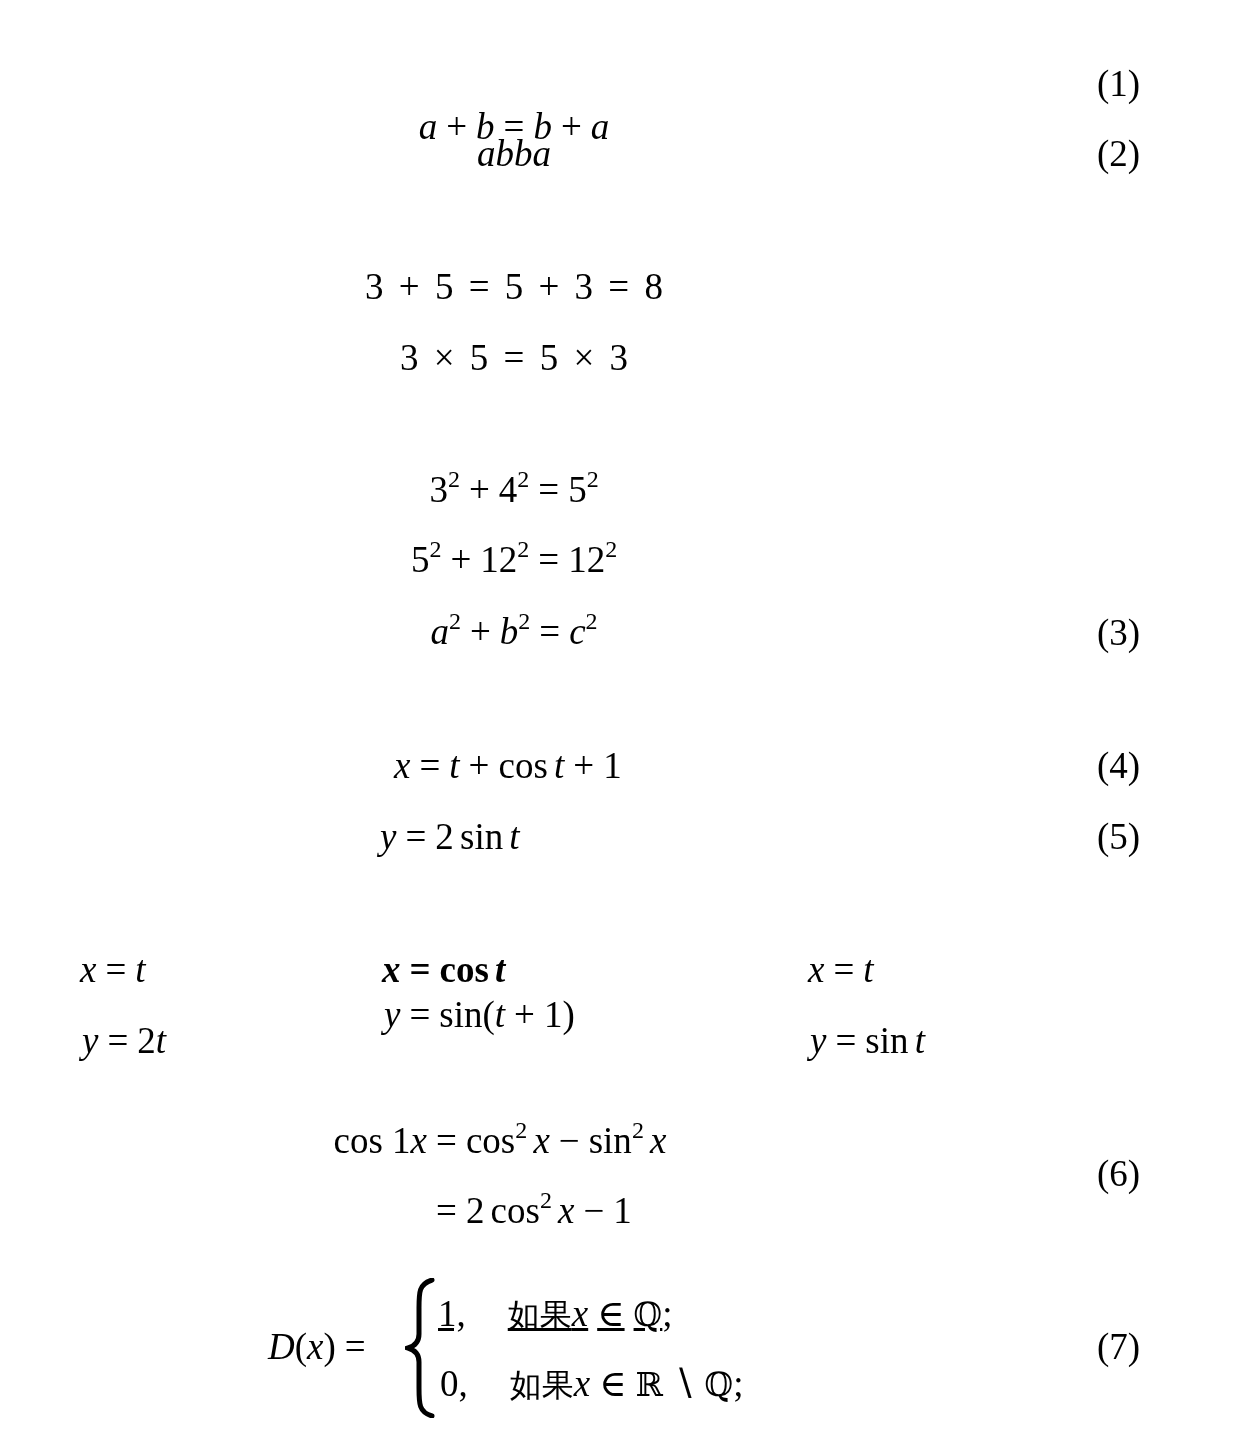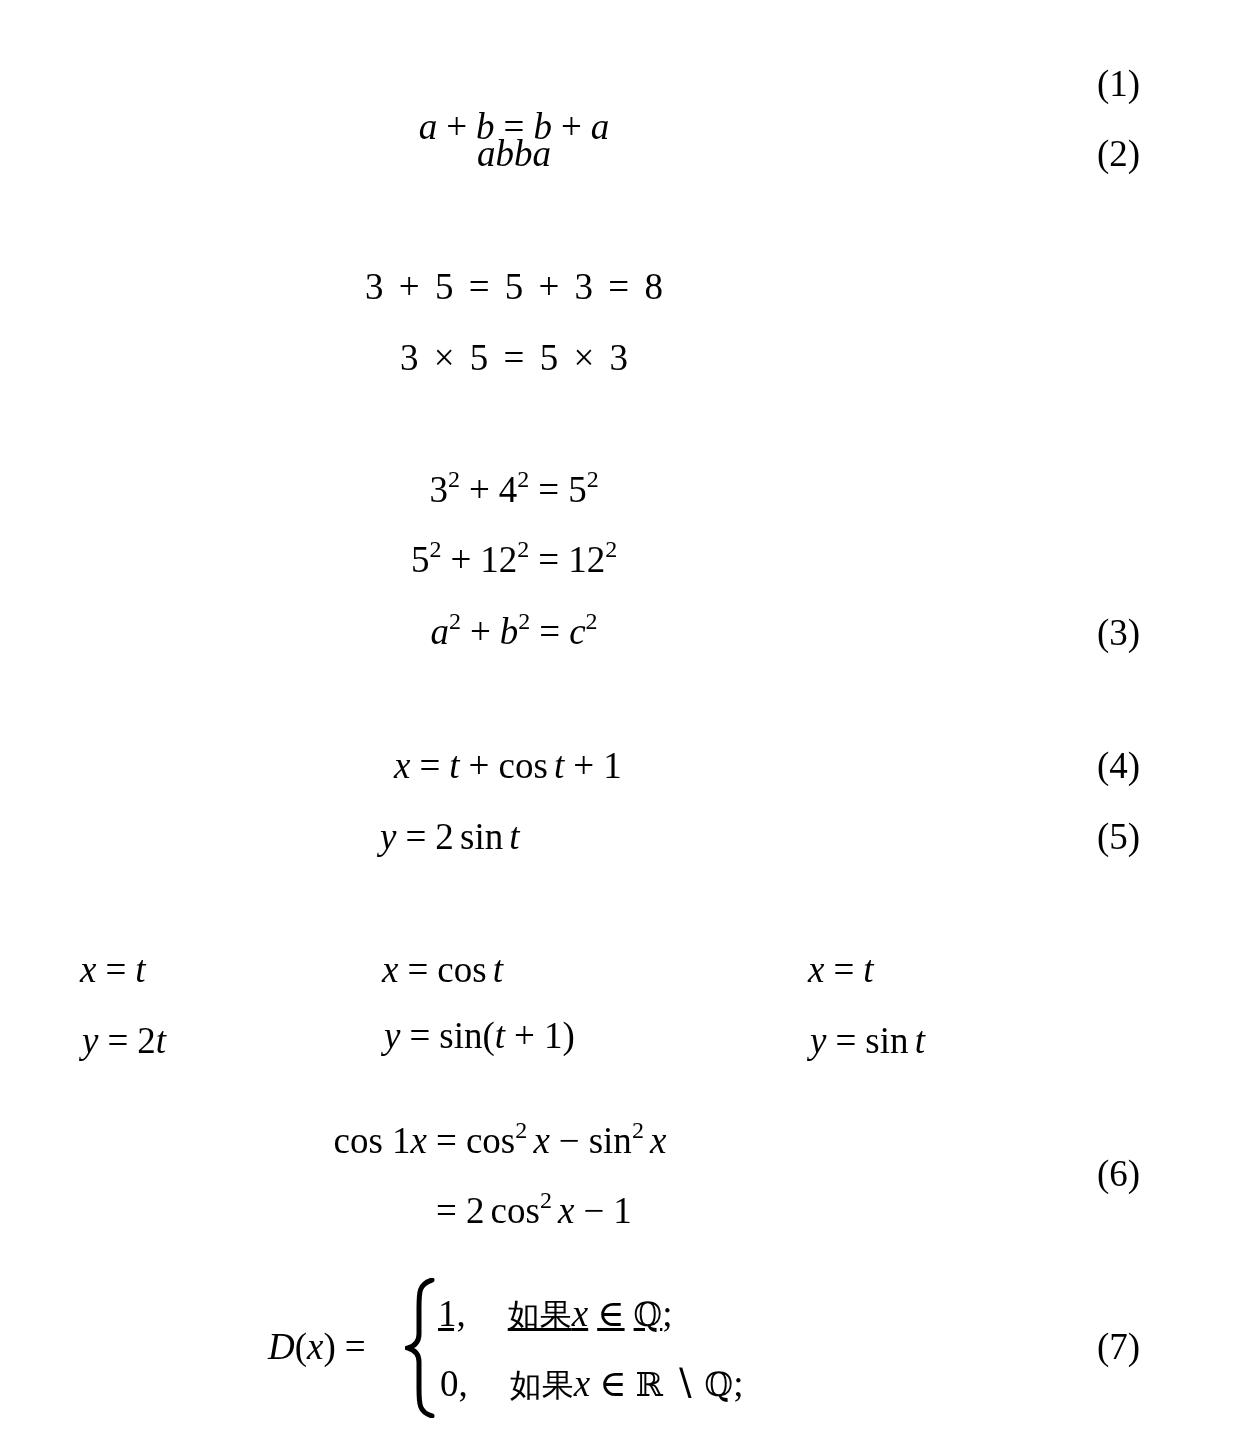--- a/index.html
+++ b/index.html
@@ -52,24 +52,24 @@
 </div>
 <div class="eqno" style="top:817px;">(5)</div>
 
 <div class="line" style="left:80px;top:950px;">
   <i class="v">x</i><span class="op">=</span><i class="v">t</i>
 </div>
 <div class="line" style="left:82px;top:1021px;text-align:center;">
   <i class="v">y</i><span class="op">=</span><span>2</span><i class="v">t</i>
 </div>
 
-<div class="line" style="left:382px;top:950px;">
+<div class="line" style="left:382px;top:950px;font-weight:bold;">
   <i class="v">x</i><span class="op">=</span><span>cos</span> <i class="v">t</i>
 </div>
-<div class="line" style="left:384px;top:1016px;">
+<div class="line" style="left:384px;top:995px;">
   <i class="v">y</i><span class="op">=</span><span>sin(</span><i class="v">t</i><span class="op">+</span><span>1)</span>
 </div>
 
 <div class="line" style="left:808px;top:950px;">
   <i class="v">x</i><span class="op">=</span><i class="v">t</i>
 </div>
 <div class="line" style="left:810px;top:1021px;">
   <i class="v">y</i><span class="op">=</span><span>sin</span> <i class="v">t</i>
 </div>
 

